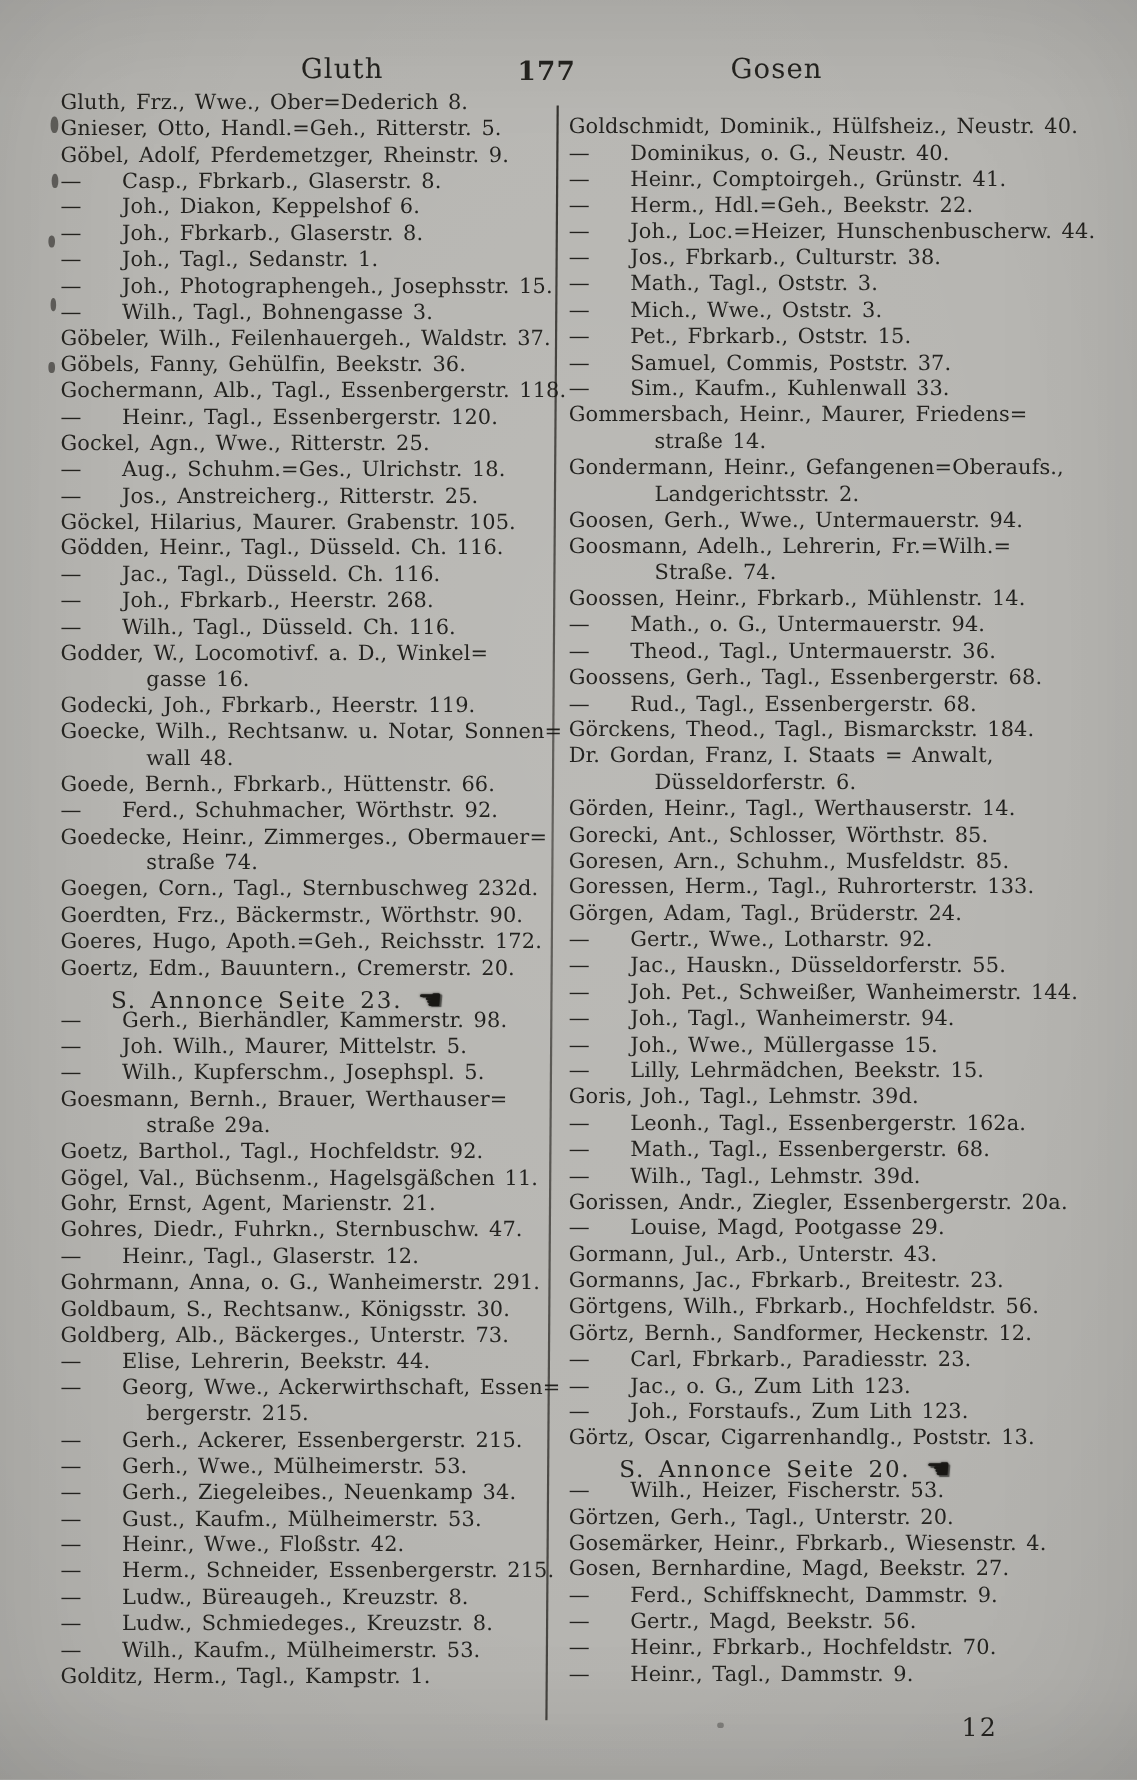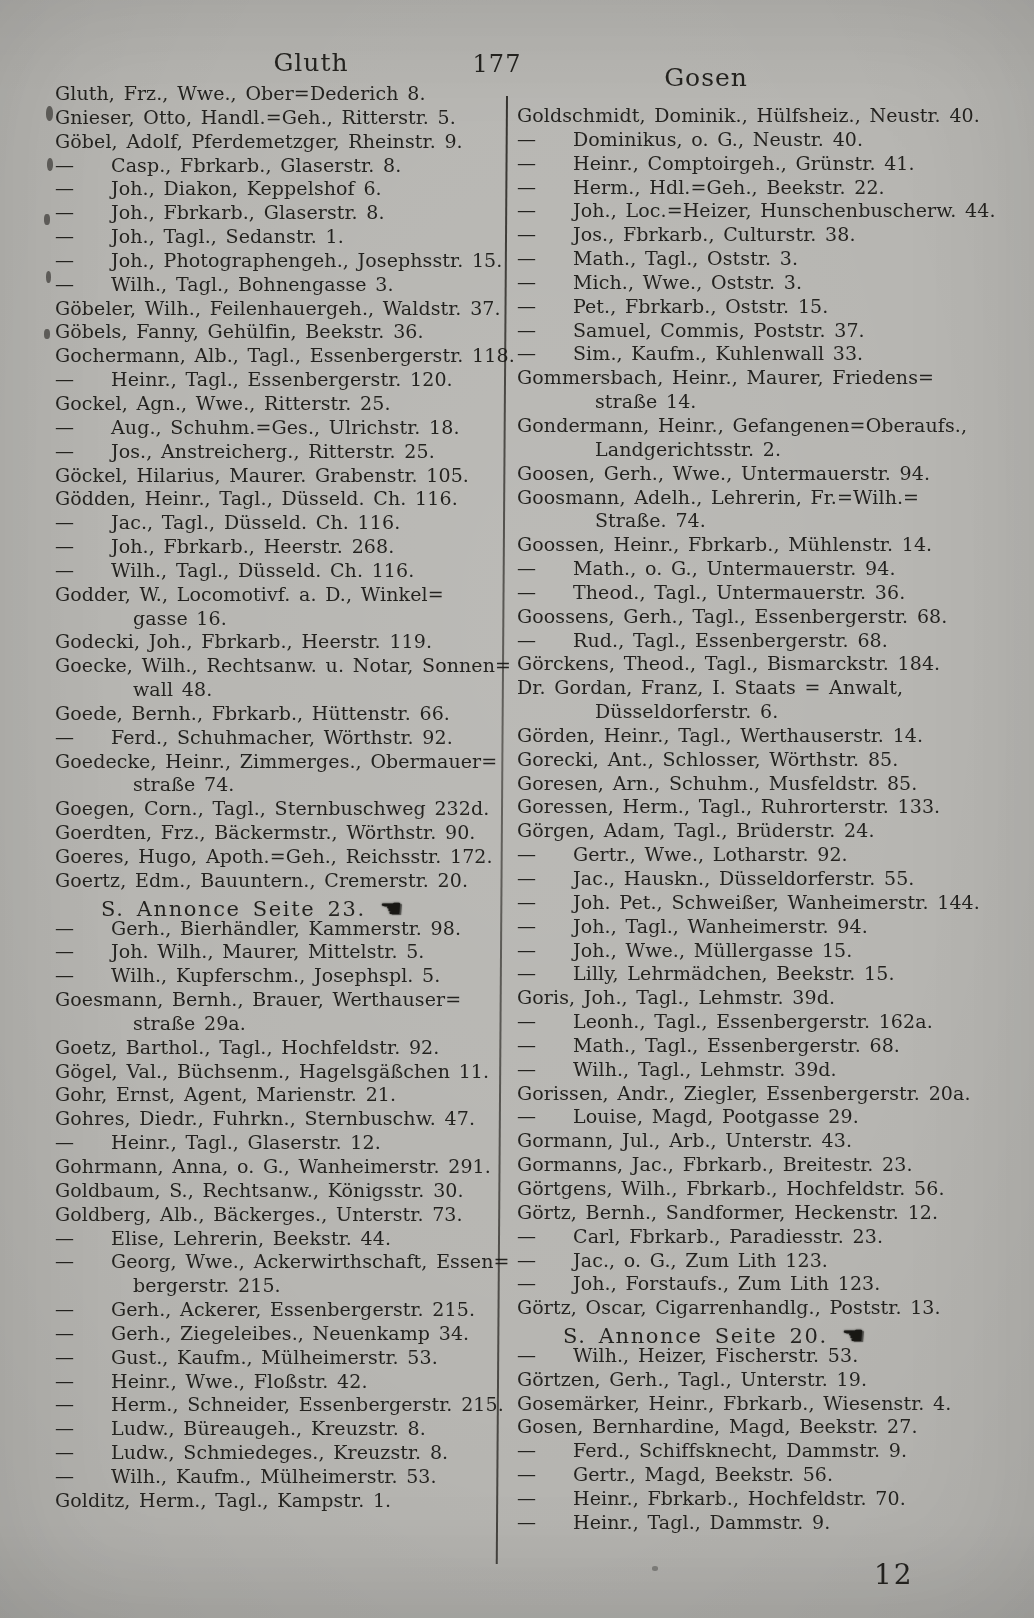--- a/index.html
+++ b/index.html
@@ -18,25 +18,25 @@
     box-shadow: inset 0 0 140px rgba(0,0,0,0.10);
     color:rgba(24,23,19,0.93);
   }
   .header-word{
     position:absolute;top:48px;
     transform:translateX(-50%);
     font-size:25px;font-weight:normal;letter-spacing:1px;
     white-space:nowrap;
   }
   .header-left{left:311px;}
-  .header-right{left:706px;margin-top:15px;}
+  .header-right{left:706px;}
   .page-number{
     position:absolute;top:50px;left:497px;
     transform:translateX(-50%);
-    font-size:24px;font-weight:normal;letter-spacing:1px;
+    font-size:24px;font-weight:bold;letter-spacing:1px;
   }
   .divider{
     position:absolute;top:96px;left:506px;
     width:2px;height:1468px;
     background:linear-gradient(180deg, rgba(30,28,24,0.85) 0%, rgba(30,28,24,0.55) 45%, rgba(30,28,24,0.75) 100%);
     transform:rotate(0.4deg);
     transform-origin:top center;
   }
   .col{position:absolute;}
   .col-left{top:82px;left:55px;width:452px;}
@@ -63,21 +63,21 @@
   }
   .manicule{
     font-family:"DejaVu Sans", sans-serif;
     font-size:25px;
     margin-left:14px;
     position:relative;top:1px;
     text-shadow:0 0 2px rgba(20,20,16,0.85), 2px 1px 1px rgba(20,20,16,0.6);
   }
   .footer-sig{
     position:absolute;top:1558px;left:874px;
-    font-size:28px;letter-spacing:2px;
+    font-size:23px;letter-spacing:2px;
   }
   .speck{
     position:absolute;
     background:rgba(25,24,20,0.55);
     border-radius:45%;
   }
 </style>
 </head>
 <body>
 
@@ -135,20 +135,21 @@
       <div class="row head"><span class="txt">Gohr, Ernst, Agent, Marienstr. 21.</span></div>
       <div class="row head"><span class="txt">Gohres, Diedr., Fuhrkn., Sternbuschw. 47.</span></div>
       <div class="row dash"><span class="dash-glyph">—</span><span class="txt">Heinr., Tagl., Glaserstr. 12.</span></div>
       <div class="row head"><span class="txt">Gohrmann, Anna, o. G., Wanheimerstr. 291.</span></div>
       <div class="row head"><span class="txt">Goldbaum, S., Rechtsanw., Königsstr. 30.</span></div>
       <div class="row head"><span class="txt">Goldberg, Alb., Bäckerges., Unterstr. 73.</span></div>
       <div class="row dash"><span class="dash-glyph">—</span><span class="txt">Elise, Lehrerin, Beekstr. 44.</span></div>
       <div class="row dash"><span class="dash-glyph">—</span><span class="txt">Georg, Wwe., Ackerwirthschaft, Essen=</span></div>
       <div class="row cont"><span class="txt">bergerstr. 215.</span></div>
       <div class="row dash"><span class="dash-glyph">—</span><span class="txt">Gerh., Ackerer, Essenbergerstr. 215.</span></div>
+      <div class="row dash"><span class="dash-glyph">—</span><span class="txt">Gerh., Wwe., Mülheimerstr. 53.</span></div>
       <div class="row dash"><span class="dash-glyph">—</span><span class="txt">Gerh., Ziegeleibes., Neuenkamp 34.</span></div>
       <div class="row dash"><span class="dash-glyph">—</span><span class="txt">Gust., Kaufm., Mülheimerstr. 53.</span></div>
       <div class="row dash"><span class="dash-glyph">—</span><span class="txt">Heinr., Wwe., Floßstr. 42.</span></div>
       <div class="row dash"><span class="dash-glyph">—</span><span class="txt">Herm., Schneider, Essenbergerstr. 215.</span></div>
       <div class="row dash"><span class="dash-glyph">—</span><span class="txt">Ludw., Büreaugeh., Kreuzstr. 8.</span></div>
       <div class="row dash"><span class="dash-glyph">—</span><span class="txt">Ludw., Schmiedeges., Kreuzstr. 8.</span></div>
       <div class="row dash"><span class="dash-glyph">—</span><span class="txt">Wilh., Kaufm., Mülheimerstr. 53.</span></div>
       <div class="row head"><span class="txt">Golditz, Herm., Tagl., Kampstr. 1.</span></div>
     </div>
   <div class="col col-right" id="col-right">
@@ -198,21 +199,21 @@
       <div class="row head"><span class="txt">Gormann, Jul., Arb., Unterstr. 43.</span></div>
       <div class="row head"><span class="txt">Gormanns, Jac., Fbrkarb., Breitestr. 23.</span></div>
       <div class="row head"><span class="txt">Görtgens, Wilh., Fbrkarb., Hochfeldstr. 56.</span></div>
       <div class="row head"><span class="txt">Görtz, Bernh., Sandformer, Heckenstr. 12.</span></div>
       <div class="row dash"><span class="dash-glyph">—</span><span class="txt">Carl, Fbrkarb., Paradiesstr. 23.</span></div>
       <div class="row dash"><span class="dash-glyph">—</span><span class="txt">Jac., o. G., Zum Lith 123.</span></div>
       <div class="row dash"><span class="dash-glyph">—</span><span class="txt">Joh., Forstaufs., Zum Lith 123.</span></div>
       <div class="row head"><span class="txt">Görtz, Oscar, Cigarrenhandlg., Poststr. 13.</span></div>
       <div class="row annonce"><span class="txt">S. Annonce Seite 20.</span><span class="manicule">☚</span></div>
       <div class="row dash"><span class="dash-glyph">—</span><span class="txt">Wilh., Heizer, Fischerstr. 53.</span></div>
-      <div class="row head"><span class="txt">Görtzen, Gerh., Tagl., Unterstr. 19.</span></div>
+      <div class="row head"><span class="txt">Görtzen, Gerh., Tagl., Unterstr. 20.</span></div>
       <div class="row head"><span class="txt">Gosemärker, Heinr., Fbrkarb., Wiesenstr. 4.</span></div>
       <div class="row head"><span class="txt">Gosen, Bernhardine, Magd, Beekstr. 27.</span></div>
       <div class="row dash"><span class="dash-glyph">—</span><span class="txt">Ferd., Schiffsknecht, Dammstr. 9.</span></div>
       <div class="row dash"><span class="dash-glyph">—</span><span class="txt">Gertr., Magd, Beekstr. 56.</span></div>
       <div class="row dash"><span class="dash-glyph">—</span><span class="txt">Heinr., Fbrkarb., Hochfeldstr. 70.</span></div>
       <div class="row dash"><span class="dash-glyph">—</span><span class="txt">Heinr., Tagl., Dammstr. 9.</span></div>
     </div>
 
   <span class="footer-sig">12</span>
 

